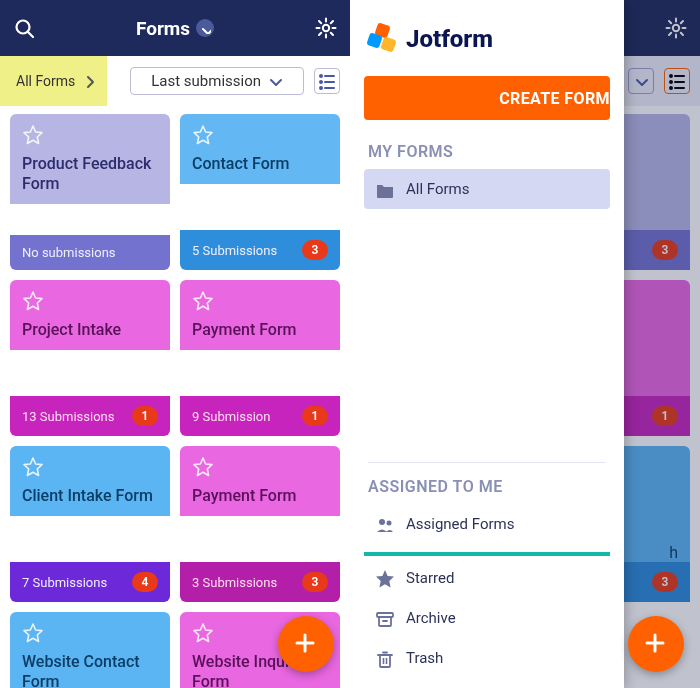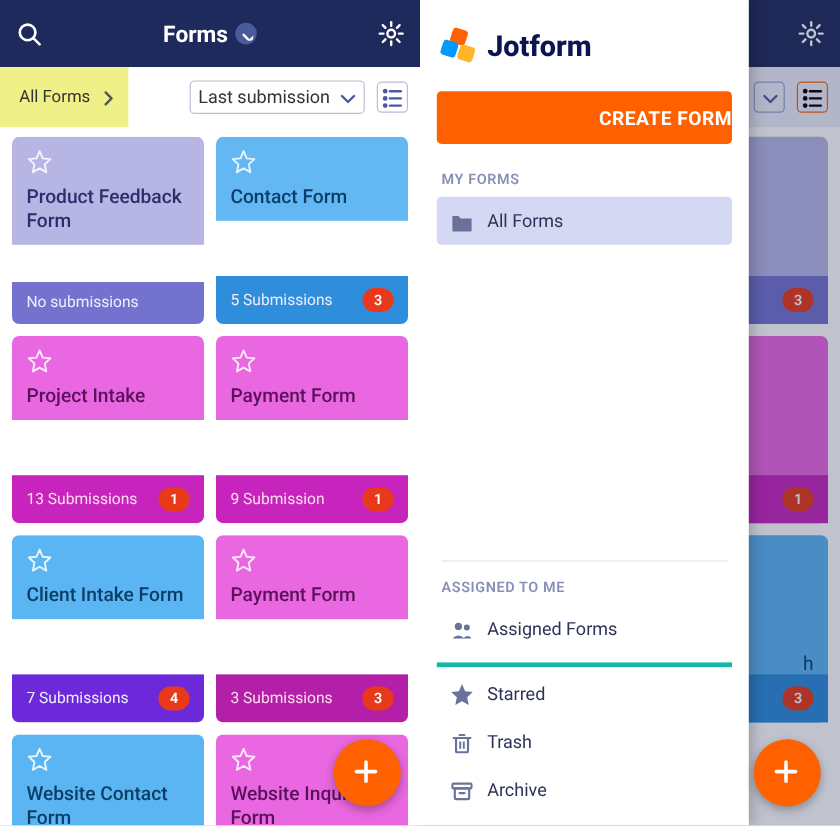--- a/index.html
+++ b/index.html
@@ -7,21 +7,21 @@
   .pane { width: 350px; height: 688px; position: relative; overflow: hidden; }
 
   
   .hdr { height: 56px; background: #1f2a5c; display: flex; align-items: center; justify-content: space-between; padding: 0 12px; color: #fff; }
   .icn { width: 24px; height: 24px; display: flex; align-items: center; justify-content: center; }
   .hdr-title { display: flex; align-items: center; gap: 6px; font-size: 19px; font-weight: 700; }
   .hdr-title .circ { width: 18px; height: 18px; border-radius: 50%; background: #4a5a9a; display: flex; align-items: center; justify-content: center; }
   .toolbar { height: 50px; background: #fff; display: flex; align-items: center; justify-content: space-between; padding: 0 10px 0 0; }
   .chip { background: #eff088; color: #333; font-size: 14px; height: 50px; display: flex; align-items: center; gap: 6px; padding: 0 12px 0 16px; }
   .sort { display: flex; align-items: center; gap: 10px; color: #333; font-size: 15px; }
-  .sort .box { border:1px solid #bcbcd6; border-radius:4px; padding:4px 6px; display:flex; align-items:center; gap:6px;}
+  .sort .box { border:1px solid #bcbcd6; border-radius:4px; padding:4px 20px; display:flex; align-items:center; gap:6px;}
   .listicn { width:26px; height:26px; border:1px solid #bcbcd6; border-radius:4px; display:flex; align-items:center; justify-content:center;}
 
   .grid { padding: 8px 10px; display: grid; grid-template-columns: 1fr 1fr; gap: 10px; height: calc(688px - 106px); overflow: hidden; }
   .card { border-radius: 6px; display: flex; flex-direction: column; justify-content: space-between; overflow: hidden; height: 156px; }
   .card-top { padding: 10px 12px; display:flex; flex-direction:column; gap:8px; }
   .card-title { font-size: 16px; font-weight: 500; line-height: 1.25; }
   .card-bot { padding: 10px 12px; font-size: 13px; display:flex; align-items:center; justify-content:space-between; }
   .badge { background:#e8391a; color:#fff; min-width:26px; height:20px; border-radius:10px; display:flex; align-items:center; justify-content:center; font-size:12px; font-weight:600; padding:0 7px;}
   .star { width:22px; height:22px; }
 
@@ -50,21 +50,21 @@
 
   .overlay { position:absolute; inset:0; background:rgba(30,40,80,.28);}
   .drawer { position:absolute; top:0; left:0; bottom:0; width:274px; background:#fff; display:flex; flex-direction:column; padding:20px 14px 10px; box-shadow:2px 0 12px rgba(0,0,0,.25);}
   .logo { display:flex; align-items:center; gap:8px; font-size:24px; font-weight:800; color:#0a1551; padding:4px 4px 22px;}
   .logo-mark { position:relative; width:30px; height:30px;}
   .lm{position:absolute; border-radius:3px;}
   .lm1{width:13px;height:13px;background:#ff6100;top:0;left:8px;transform:rotate(18deg);}
   .lm2{width:13px;height:13px;background:#0099ff;top:10px;left:0;transform:rotate(18deg);}
   .lm3{width:13px;height:13px;background:#ffb629;top:14px;left:14px;transform:rotate(18deg);}
   .cta { background:#ff6100; color:#fff; font-weight:700; font-size:16px; letter-spacing:.4px; border:none; border-radius:4px; height:44px; display:flex; align-items:center; justify-content:flex-end; }
-  .sect-h { font-size:12px; font-weight:600; color:#8a8fb5; letter-spacing:.5px; margin:22px 4px 8px; border-top:1px solid #e3e5f1; padding-top:14px;}
+  .sect-h { font-size:16px; font-weight:600; color:#8a8fb5; letter-spacing:.5px; margin:22px 4px 8px; border-top:1px solid #e3e5f1; padding-top:14px;}
   .sect-h.first{ border-top:none; padding-top:0;}
   .menu-item { display:flex; align-items:center; gap:12px; padding:10px 10px; border-radius:4px; font-size:15px; color:#2d3358; }
   .menu-item.sel { background:#d5d8f3; }
   .menu-item .micn{ width:20px; display:flex; justify-content:center; color:#6b7299;}
   .spacer { flex:1; }
   .sect-bottom{ border-top:4px solid #14b8a6; margin-top:8px; padding-top:2px;}
   .starico{ color:#ffb629; }
 
   svg{ display:block; }
 </style>
@@ -388,32 +388,32 @@
         <span class="micn starico">
             <svg width="20" height="20">
               <use href="#i-star-f"></use>
             </svg>
           </span>
         <span>Starred</span>
       </div>
       <div class="menu-item">
         <span class="micn">
             <svg width="20" height="20">
-              <use href="#i-trash"></use>
-            </svg>
-          </span>
-        <span>Trash</span>
+              <use href="#i-archive"></use>
+            </svg>
+          </span>
+        <span>Archive</span>
       </div>
       <div class="menu-item">
         <span class="micn">
             <svg width="20" height="20">
-              <use href="#i-archive"></use>
-            </svg>
-          </span>
-        <span>Archive</span>
+              <use href="#i-trash"></use>
+            </svg>
+          </span>
+        <span>Trash</span>
       </div>
     </div>
   </div>
 
   <div class="fab">
       <svg width="26" height="26" style="color:#fff">
         <use href="#i-plus"></use>
       </svg>
     </div>
 </div>

